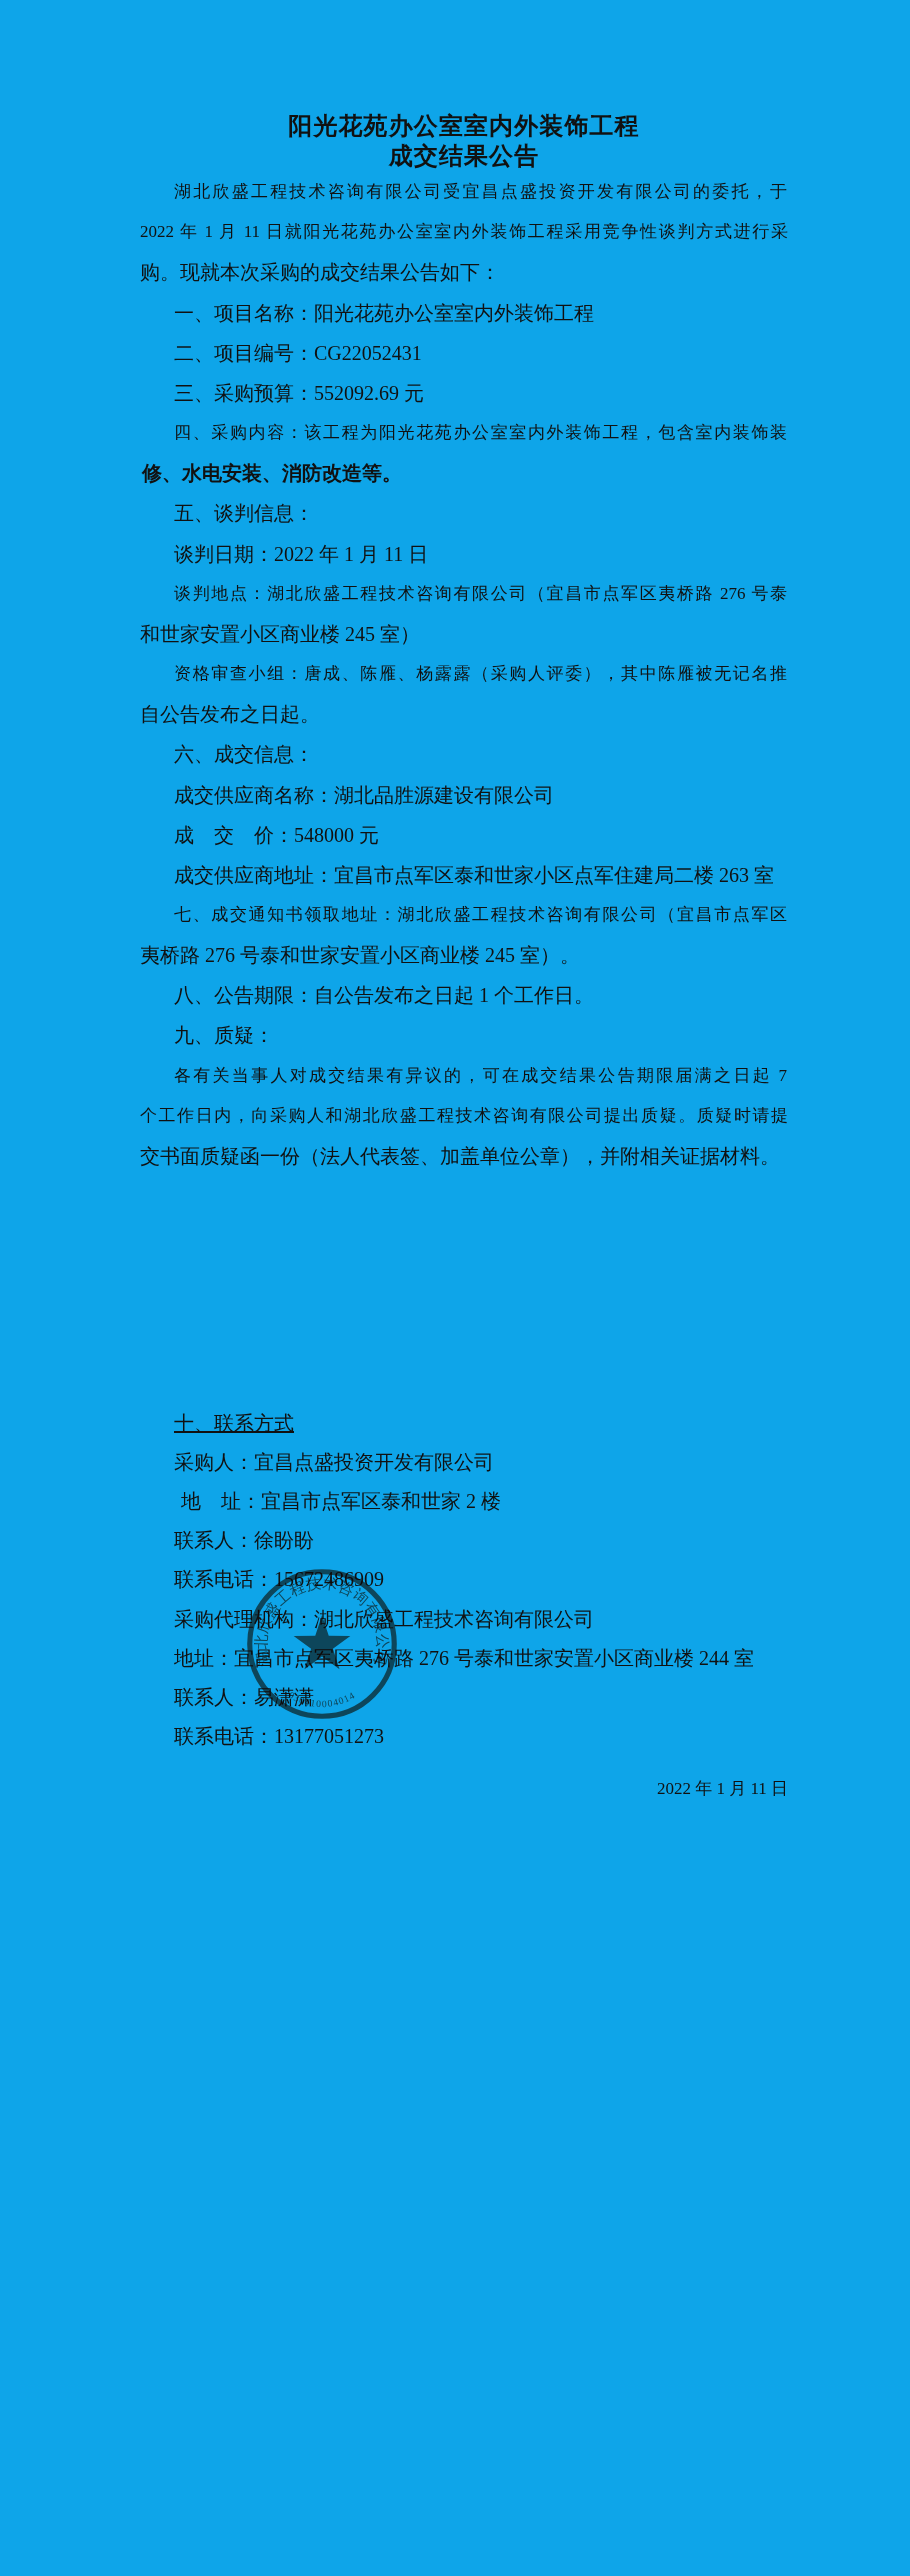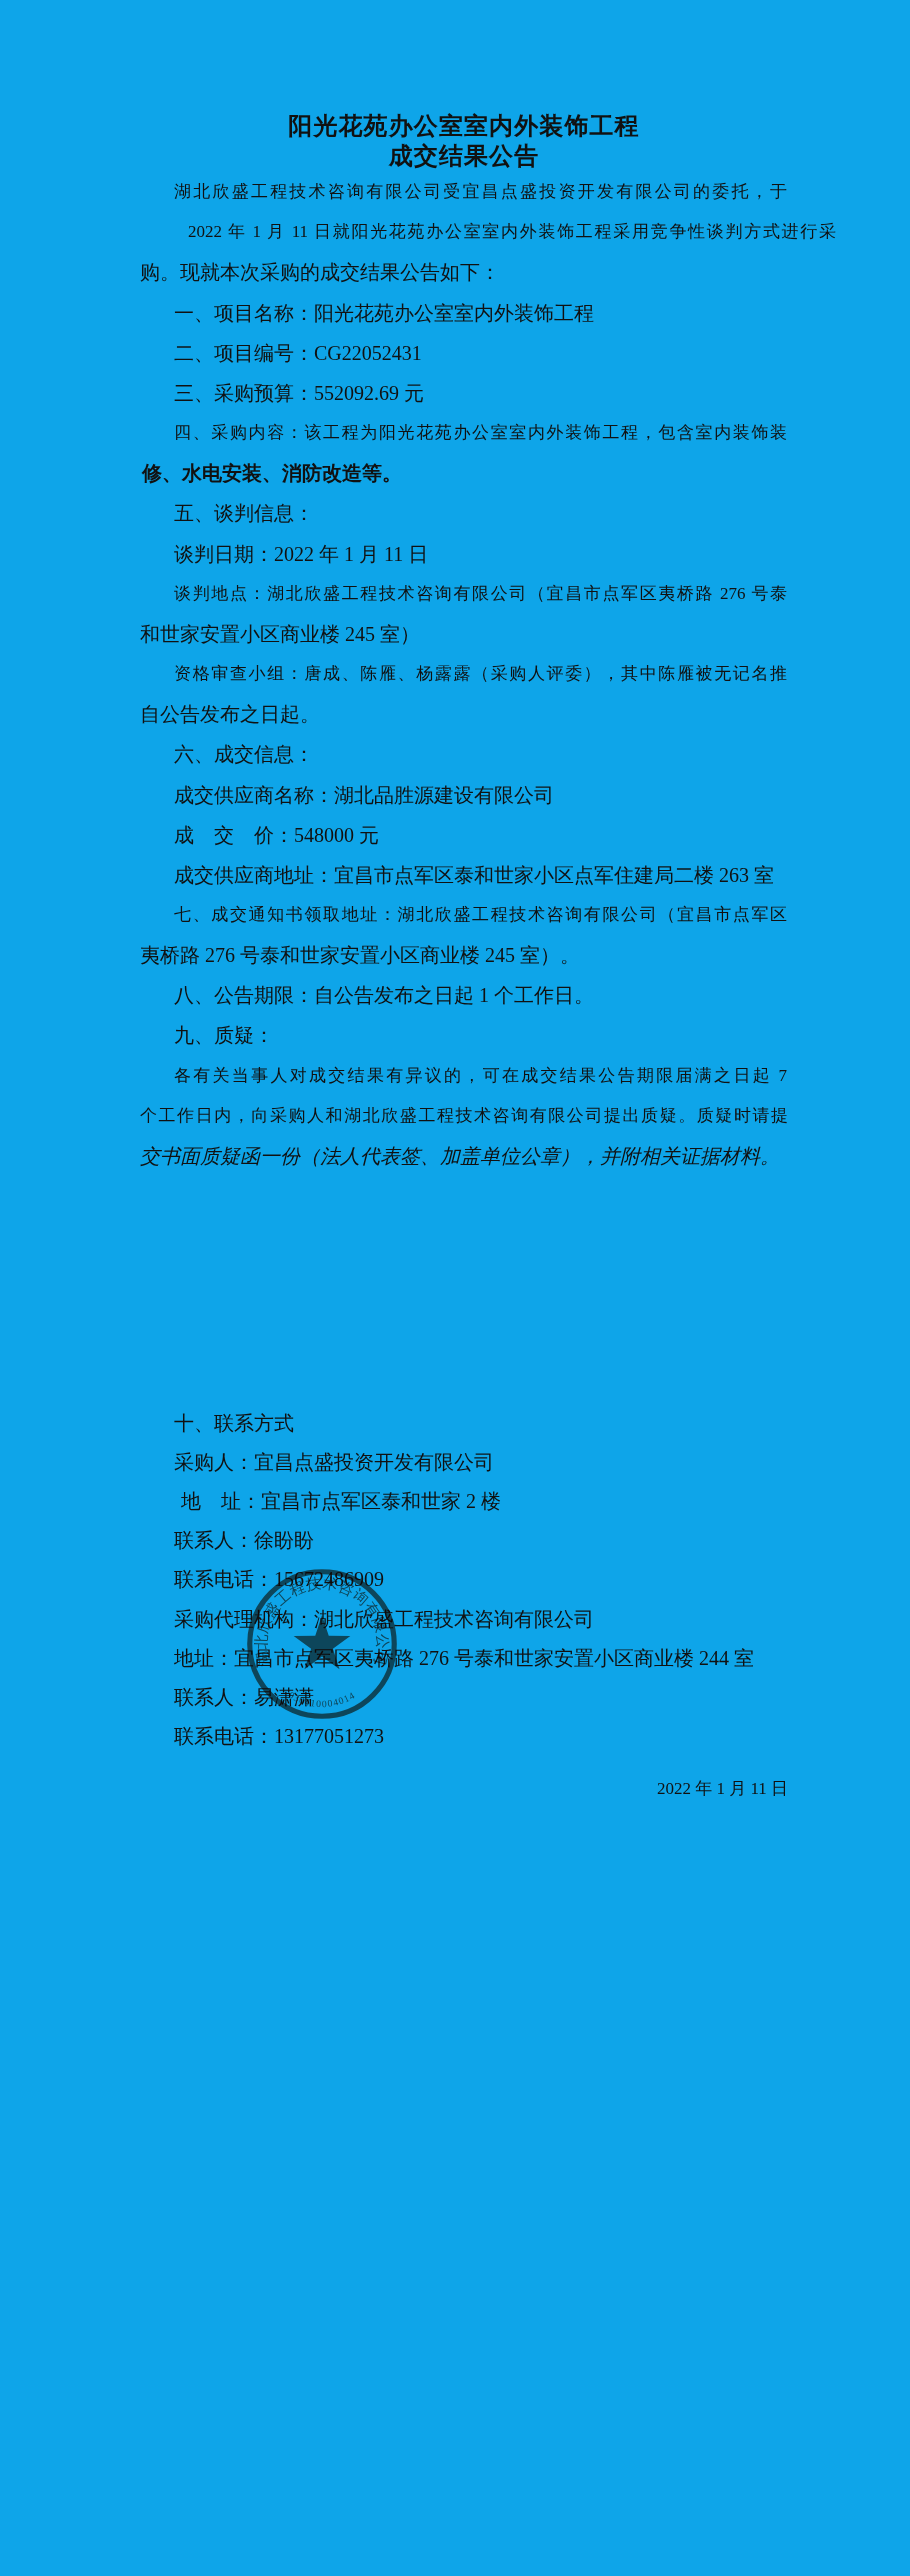--- a/index.html
+++ b/index.html
@@ -64,21 +64,21 @@
 </style>
 </head>
 <body>
 
 <div class="page">
 
   <div class="title-line" style="top:111px;">阳光花苑办公室室内外装饰工程</div>
   <div class="title-line" style="top:141px;">成交结果公告</div>
 
   <div class="jline" style="top:172px;left:174px;width:613px;">湖北欣盛工程技术咨询有限公司受宜昌点盛投资开发有限公司的委托，于</div>
-  <div class="jline" style="top:212px;left:140px;width:648px;margin-left:48px;">2022 年 1 月 11 日就阳光花苑办公室室内外装饰工程采用竞争性谈判方式进行采</div>
+  <div class="jline" style="top:212px;left:140px;width:648px;">2022 年 1 月 11 日就阳光花苑办公室室内外装饰工程采用竞争性谈判方式进行采</div>
   <div class="line" style="top:252px;left:140px;">购。现就本次采购的成交结果公告如下：</div>
 
   <div class="line" style="top:293px;left:174px;">一、项目名称：阳光花苑办公室室内外装饰工程</div>
   <div class="line" style="top:333px;left:174px;">二、项目编号：CG22052431</div>
   <div class="line" style="top:373px;left:174px;">三、采购预算：552092.69 元</div>
   <div class="jline" style="top:413px;left:174px;width:613px;">四、采购内容：该工程为阳光花苑办公室室内外装饰工程，包含室内装饰装</div>
   <div class="line" style="top:453px;left:142px;font-weight:bold;">修、水电安装、消防改造等。</div>
   <div class="line" style="top:493px;left:174px;">五、谈判信息：</div>
 
   <div class="line" style="top:534px;left:174px;">谈判日期：2022 年 1 月 11 日</div>
@@ -92,23 +92,23 @@
   <div class="line" style="top:815px;left:174px;">成　交　价：548000 元</div>
   <div class="line" style="top:855px;left:174px;">成交供应商地址：宜昌市点军区泰和世家小区点军住建局二楼 263 室</div>
 
   <div class="jline" style="top:895px;left:174px;width:613px;">七、成交通知书领取地址：湖北欣盛工程技术咨询有限公司（宜昌市点军区</div>
   <div class="line" style="top:935px;left:140px;">夷桥路 276 号泰和世家安置小区商业楼 245 室）。</div>
 
   <div class="line" style="top:975px;left:174px;">八、公告期限：自公告发布之日起 1 个工作日。</div>
   <div class="line" style="top:1015px;left:174px;">九、质疑：</div>
   <div class="jline" style="top:1056px;left:174px;width:613px;">各有关当事人对成交结果有异议的，可在成交结果公告期限届满之日起 7</div>
   <div class="jline" style="top:1096px;left:140px;width:648px;">个工作日内，向采购人和湖北欣盛工程技术咨询有限公司提出质疑。质疑时请提</div>
-  <div class="line" style="top:1136px;left:140px;font-style:italic;">交书面质疑函一份（法人代表签、加盖单位公章），并附相关证据材料。</div>
+  <div class="line" style="top:1136px;left:140px;">交书面质疑函一份（法人代表签、加盖单位公章），并附相关证据材料。</div>
 
-  <div class="line" style="top:1403px;left:174px;">十、联系方式</div>
+  <div class="line" style="top:1403px;left:174px;text-decoration:underline;">十、联系方式</div>
   <div class="line" style="top:1442px;left:174px;">采购人：宜昌点盛投资开发有限公司</div>
   <div class="line" style="top:1481px;left:174px;margin-left:7px;">地　址：宜昌市点军区泰和世家 2 楼</div>
   <div class="line" style="top:1520px;left:174px;">联系人：徐盼盼</div>
   <div class="line" style="top:1559px;left:174px;">联系电话：15672486909</div>
   <div class="line" style="top:1599px;left:174px;">采购代理机构：湖北欣盛工程技术咨询有限公司</div>
   <div class="line" style="top:1638px;left:174px;">地址：宜昌市点军区夷桥路 276 号泰和世家安置小区商业楼 244 室</div>
   <div class="line" style="top:1677px;left:174px;">联系人：易潇潇</div>
   <div class="line" style="top:1716px;left:174px;text-align:center;">联系电话：13177051273</div>
 
   <div class="footer-date" style="top:1769px;">2022 年 1 月 11 日</div>

